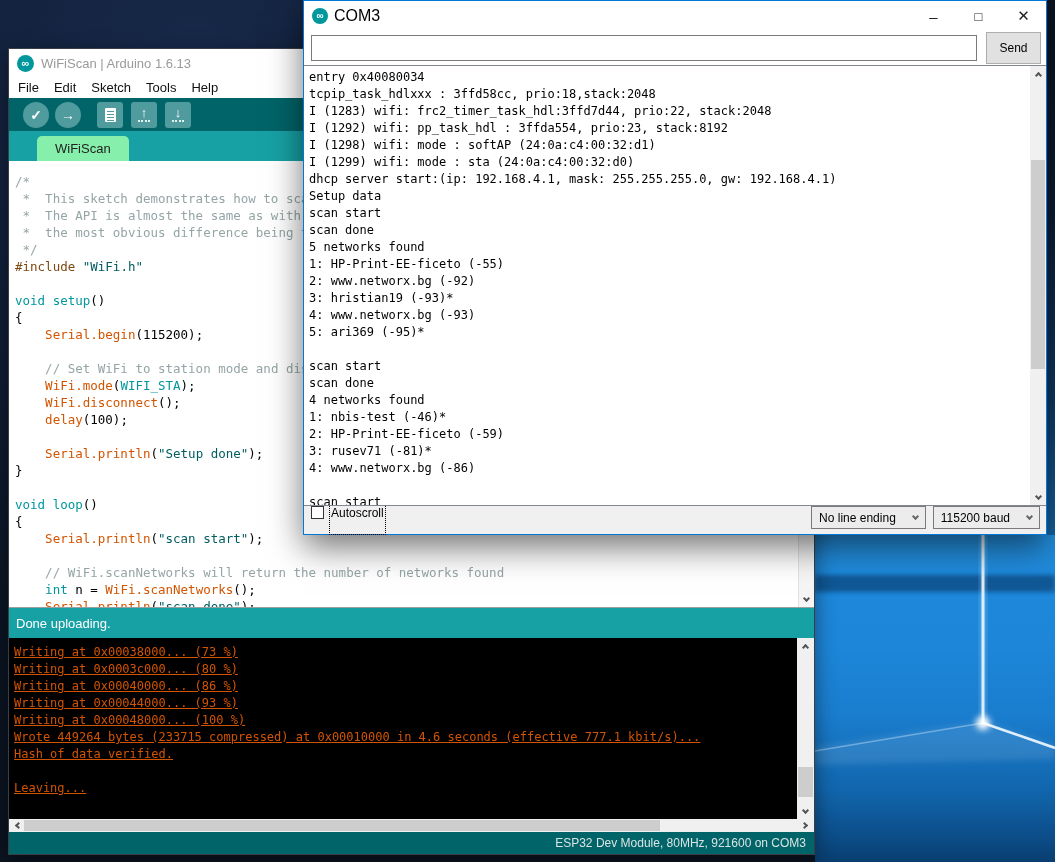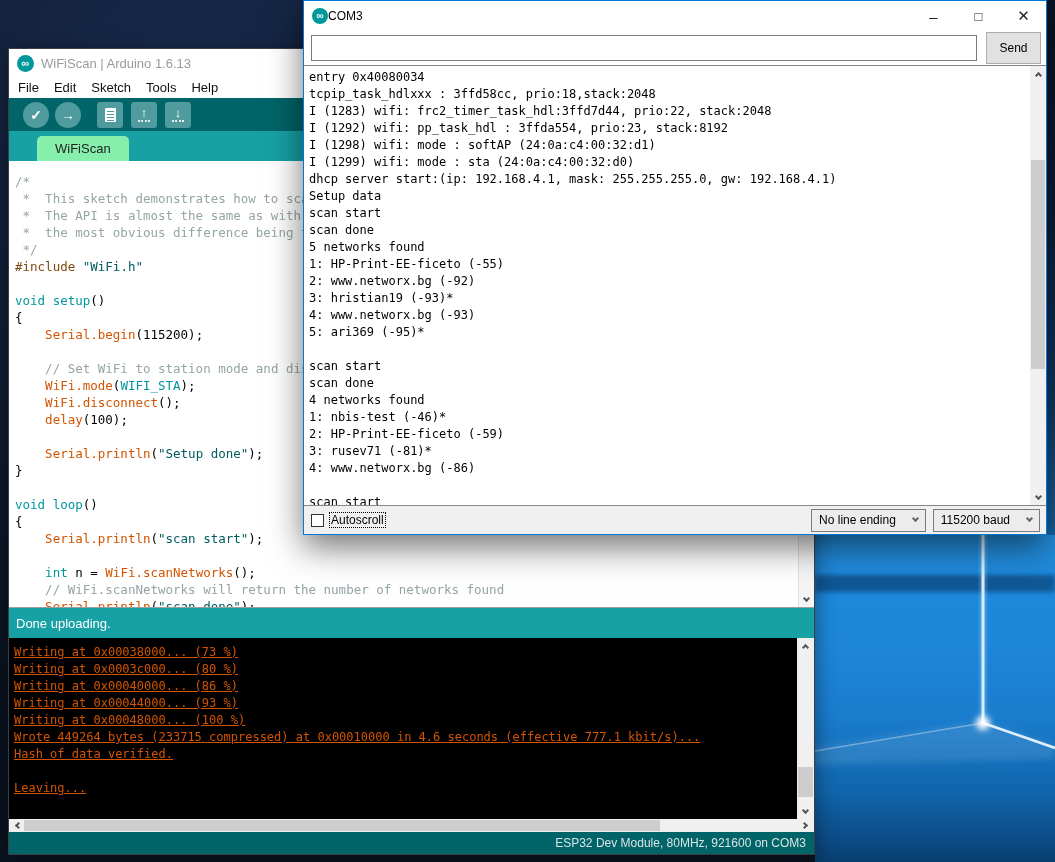--- a/index.html
+++ b/index.html
@@ -93,36 +93,36 @@
   .ide-statusbar { height:22px; background:#006468; display:flex; align-items:center; justify-content:flex-end; padding-right:8px; flex:0 0 auto; }
   .statusbar-text { color:#d9e4e4; font-size:12px; }
 
   
   .serial {
     position:absolute; left:303px; top:0; width:744px; height:535px;
     background:#fff; border:1px solid #0078d7; display:flex; flex-direction:column;
     box-shadow:0 12px 32px rgba(0,0,0,.55);
   }
   .sm-titlebar { height:30px; background:#fff; display:flex; align-items:center; padding-left:8px; flex:0 0 auto; }
-  .sm-title { font-size:12px; color:#000; }
+  .sm-title { margin-left:6px; font-size:16px; color:#000; }
   .sm-controls { margin-left:auto; display:flex; height:100%; }
   .sm-ctl { width:45px; height:100%; display:flex; align-items:center; justify-content:center; font-size:15px; color:#222; }
   .sm-inputrow { height:34px; display:flex; align-items:center; padding:0 5px 0 7px; gap:9px; flex:0 0 auto; }
   .sm-input { flex:1 1 auto; height:26px; border:1px solid #7a7a7a; background:#fff; font-size:12px; padding:0 5px; outline:none; }
   .sm-send { width:55px; height:32px; background:#e1e1e1; border:1px solid #adadad; font-size:12px; color:#000;
              display:flex; align-items:center; justify-content:center; }
   .sm-output { position:relative; flex:1 1 auto; background:#fff; border:1px solid #828790; border-width:1px 0; overflow:hidden; }
   .sm-pre { padding:3px 22px 0 5px; font-size:12px; line-height:17px; color:#000; }
   .sline { white-space:pre; min-height:17px; }
   .sm-vscroll {
     position:absolute; right:0; top:0; bottom:0; width:16px; background:#f0f0f0;
     display:flex; flex-direction:column; justify-content:space-between; align-items:center; padding:3px 0;
   }
   .sm-vthumb { position:absolute; left:1px; right:1px; top:21.5%; height:47.5%; background:#cdcdcd; }
-  .sm-bottombar { height:28px; background:#f0f0f0; display:flex; align-items:center; padding:0 6px 0 7px; flex:0 0 auto; }
+  .sm-bottombar { height:28px; background:#f0f0f0; display:flex; padding:0 6px 0 7px; flex:0 0 auto; }
   .sm-checkbox { width:13px; height:13px; border:1px solid #333; background:#fff; flex:0 0 auto; }
   .sm-autoscroll-label { margin-left:6px; font-size:12px; color:#000; outline:1px dotted #000; padding:0 1px; }
   .sm-combos { margin-left:auto; display:flex; gap:7px; }
   .sm-combo { height:23px; background:#ececec; border:1px solid #7a7a7a; display:flex; align-items:center; padding:0 7px; gap:17px; font-size:12px; color:#000; }
 </style>
 </head>
 <body>
 
 <div class="wallpaper">
   <svg width="240" height="327" viewBox="0 0 240 327">
@@ -199,22 +199,22 @@
         <div class="cline"><span class="pl">    </span><span class="fn">WiFi.disconnect</span><span class="pl">();</span></div>
         <div class="cline"><span class="pl">    </span><span class="fn">delay</span><span class="pl">(100);</span></div>
         <div class="cline"></div>
         <div class="cline"><span class="pl">    </span><span class="fn">Serial.println</span><span class="pl">(</span><span class="str">"Setup done"</span><span class="pl">);</span></div>
         <div class="cline"><span class="pl">}</span></div>
         <div class="cline"></div>
         <div class="cline"><span class="kw">void</span><span class="pl"> </span><span class="kw">loop</span><span class="pl">()</span></div>
         <div class="cline"><span class="pl">{</span></div>
         <div class="cline"><span class="pl">    </span><span class="fn">Serial.println</span><span class="pl">(</span><span class="str">"scan start"</span><span class="pl">);</span></div>
         <div class="cline"></div>
+        <div class="cline"><span class="pl">    </span><span class="cm">// WiFi.scanNetworks will return the number of networks found</span></div>
         <div class="cline"><span class="pl">    </span><span class="kw">int</span><span class="pl"> n = </span><span class="fn">WiFi.scanNetworks</span><span class="pl">();</span></div>
-        <div class="cline"><span class="pl">    </span><span class="cm">// WiFi.scanNetworks will return the number of networks found</span></div>
         <div class="cline"><span class="pl">    </span><span class="fn">Serial.println</span><span class="pl">(</span><span class="str">"scan done"</span><span class="pl">);</span></div>
       </div>
     <div class="editor-vscroll">
       <span class="chev up small"></span>
       <span class="chev down small"></span>
     </div>
   </div>
   <div class="ide-statusstrip">
     <span class="statusstrip-text">Done uploading.</span>
   </div>

